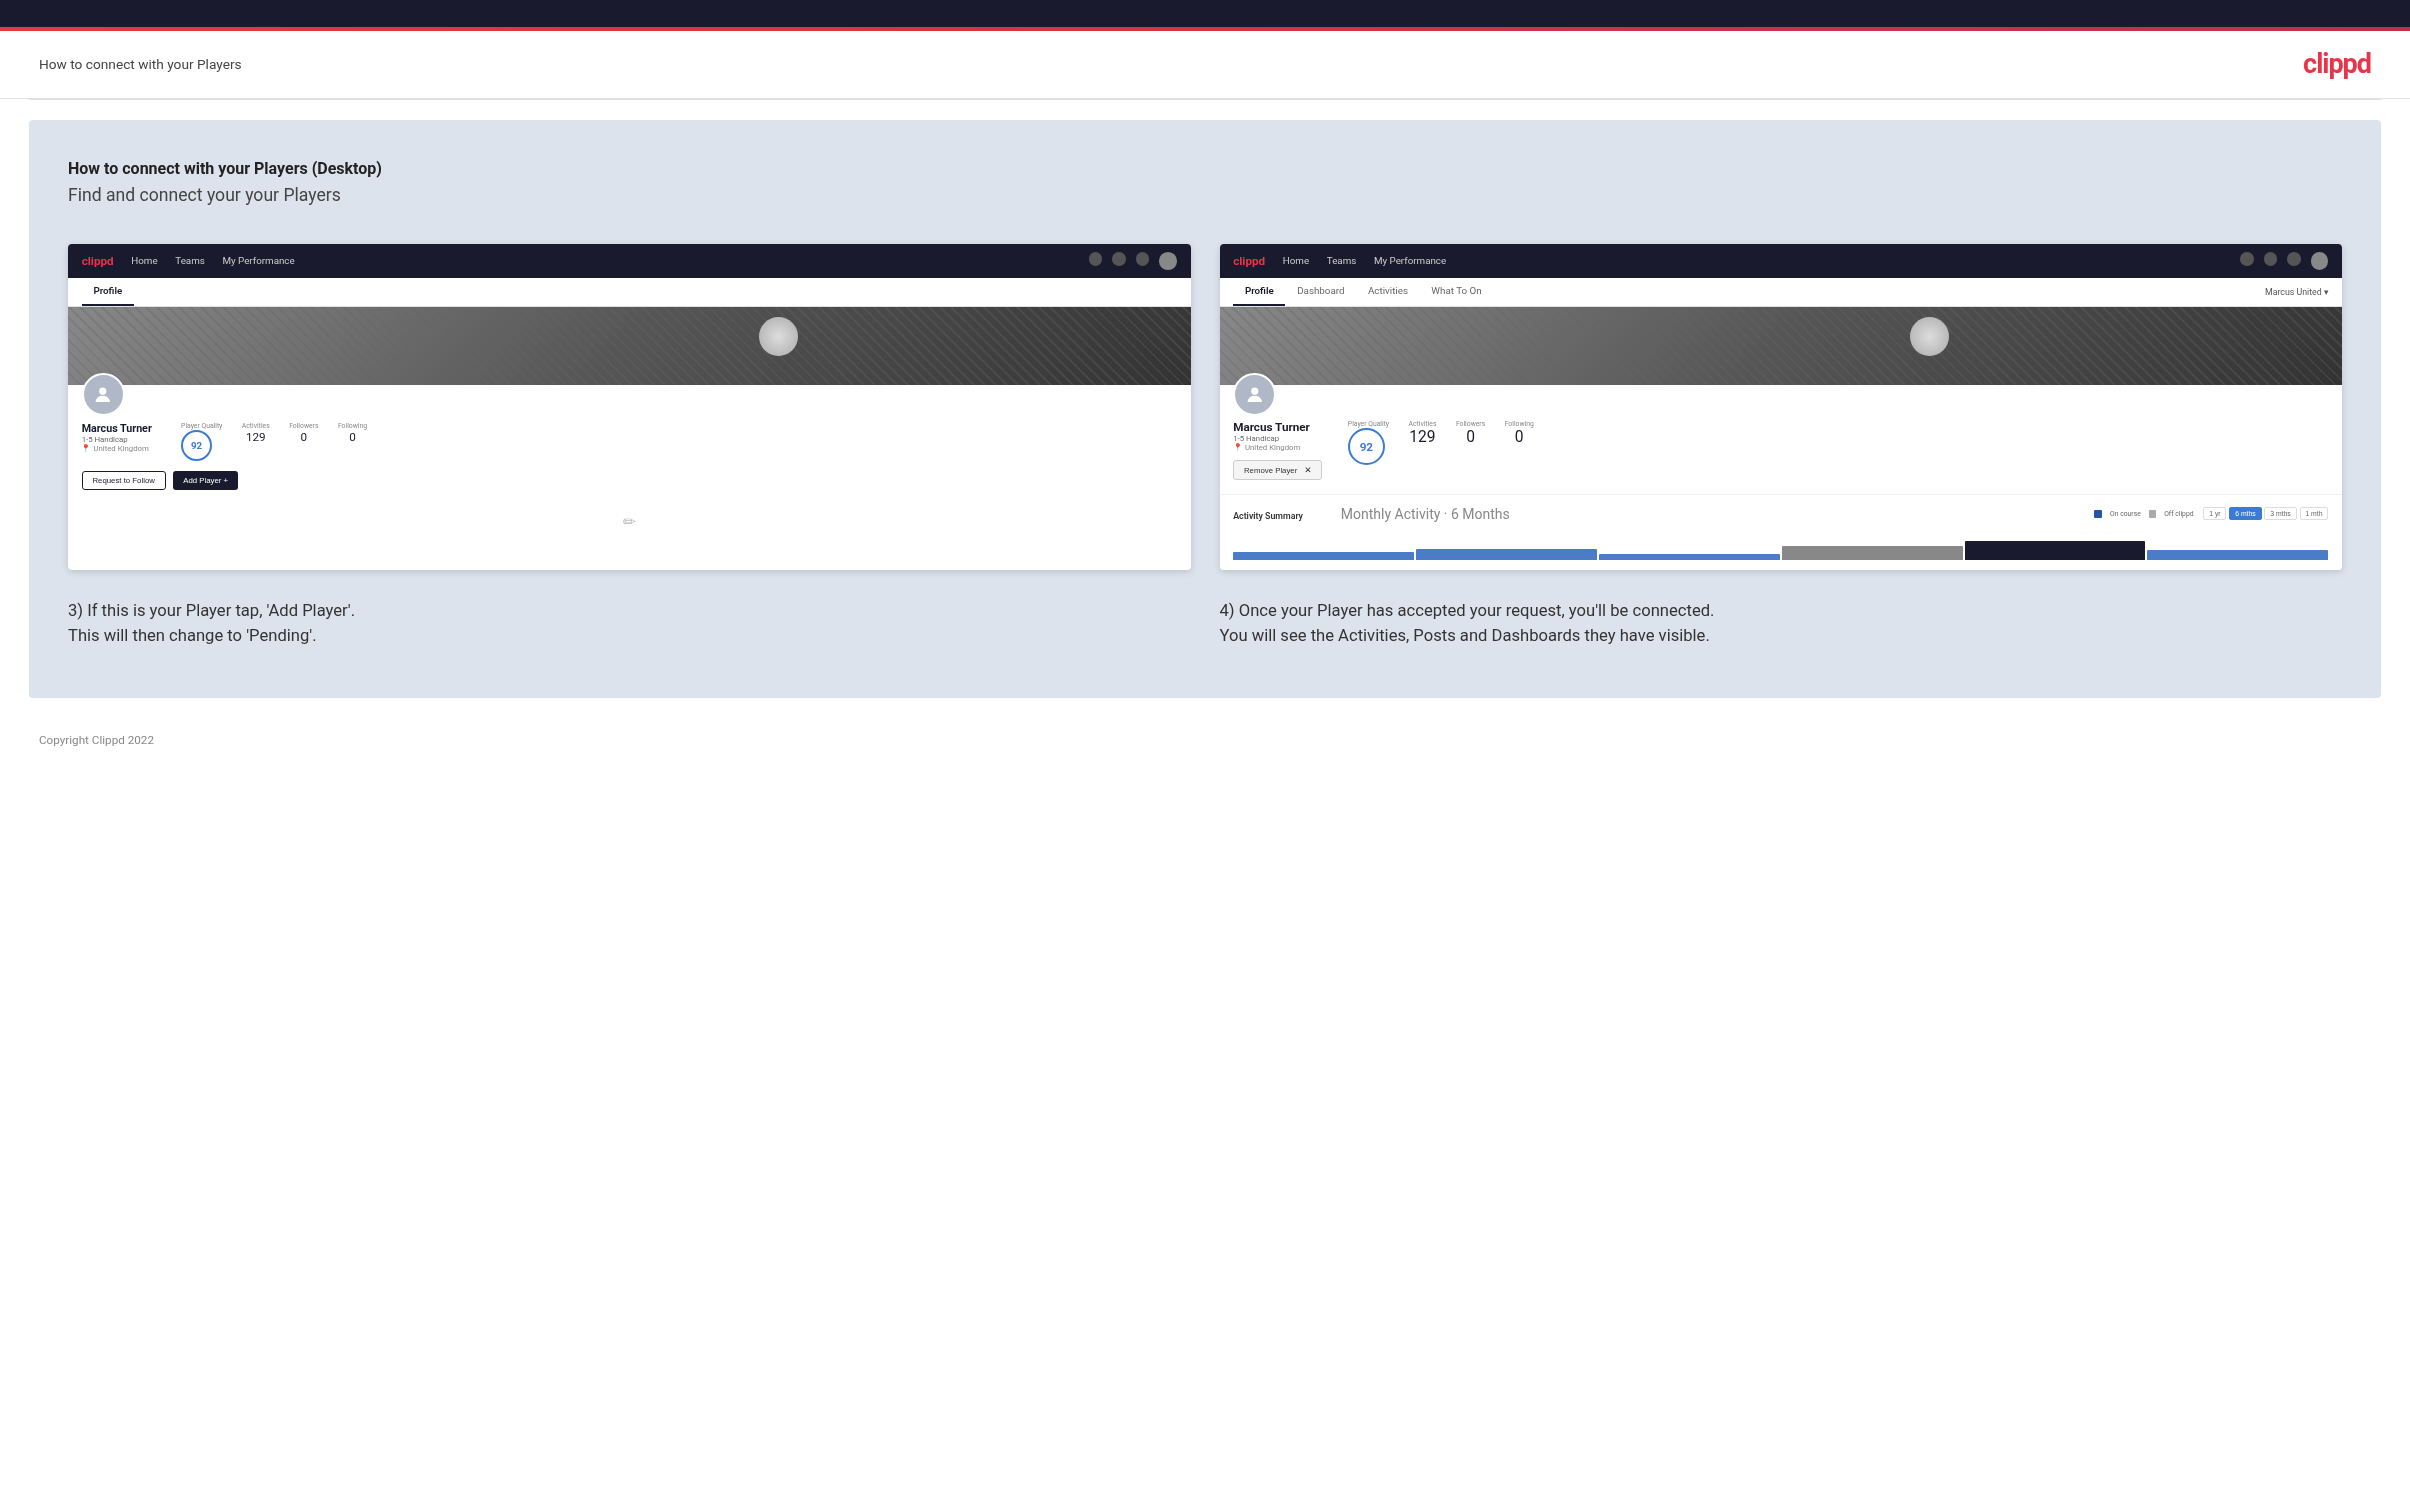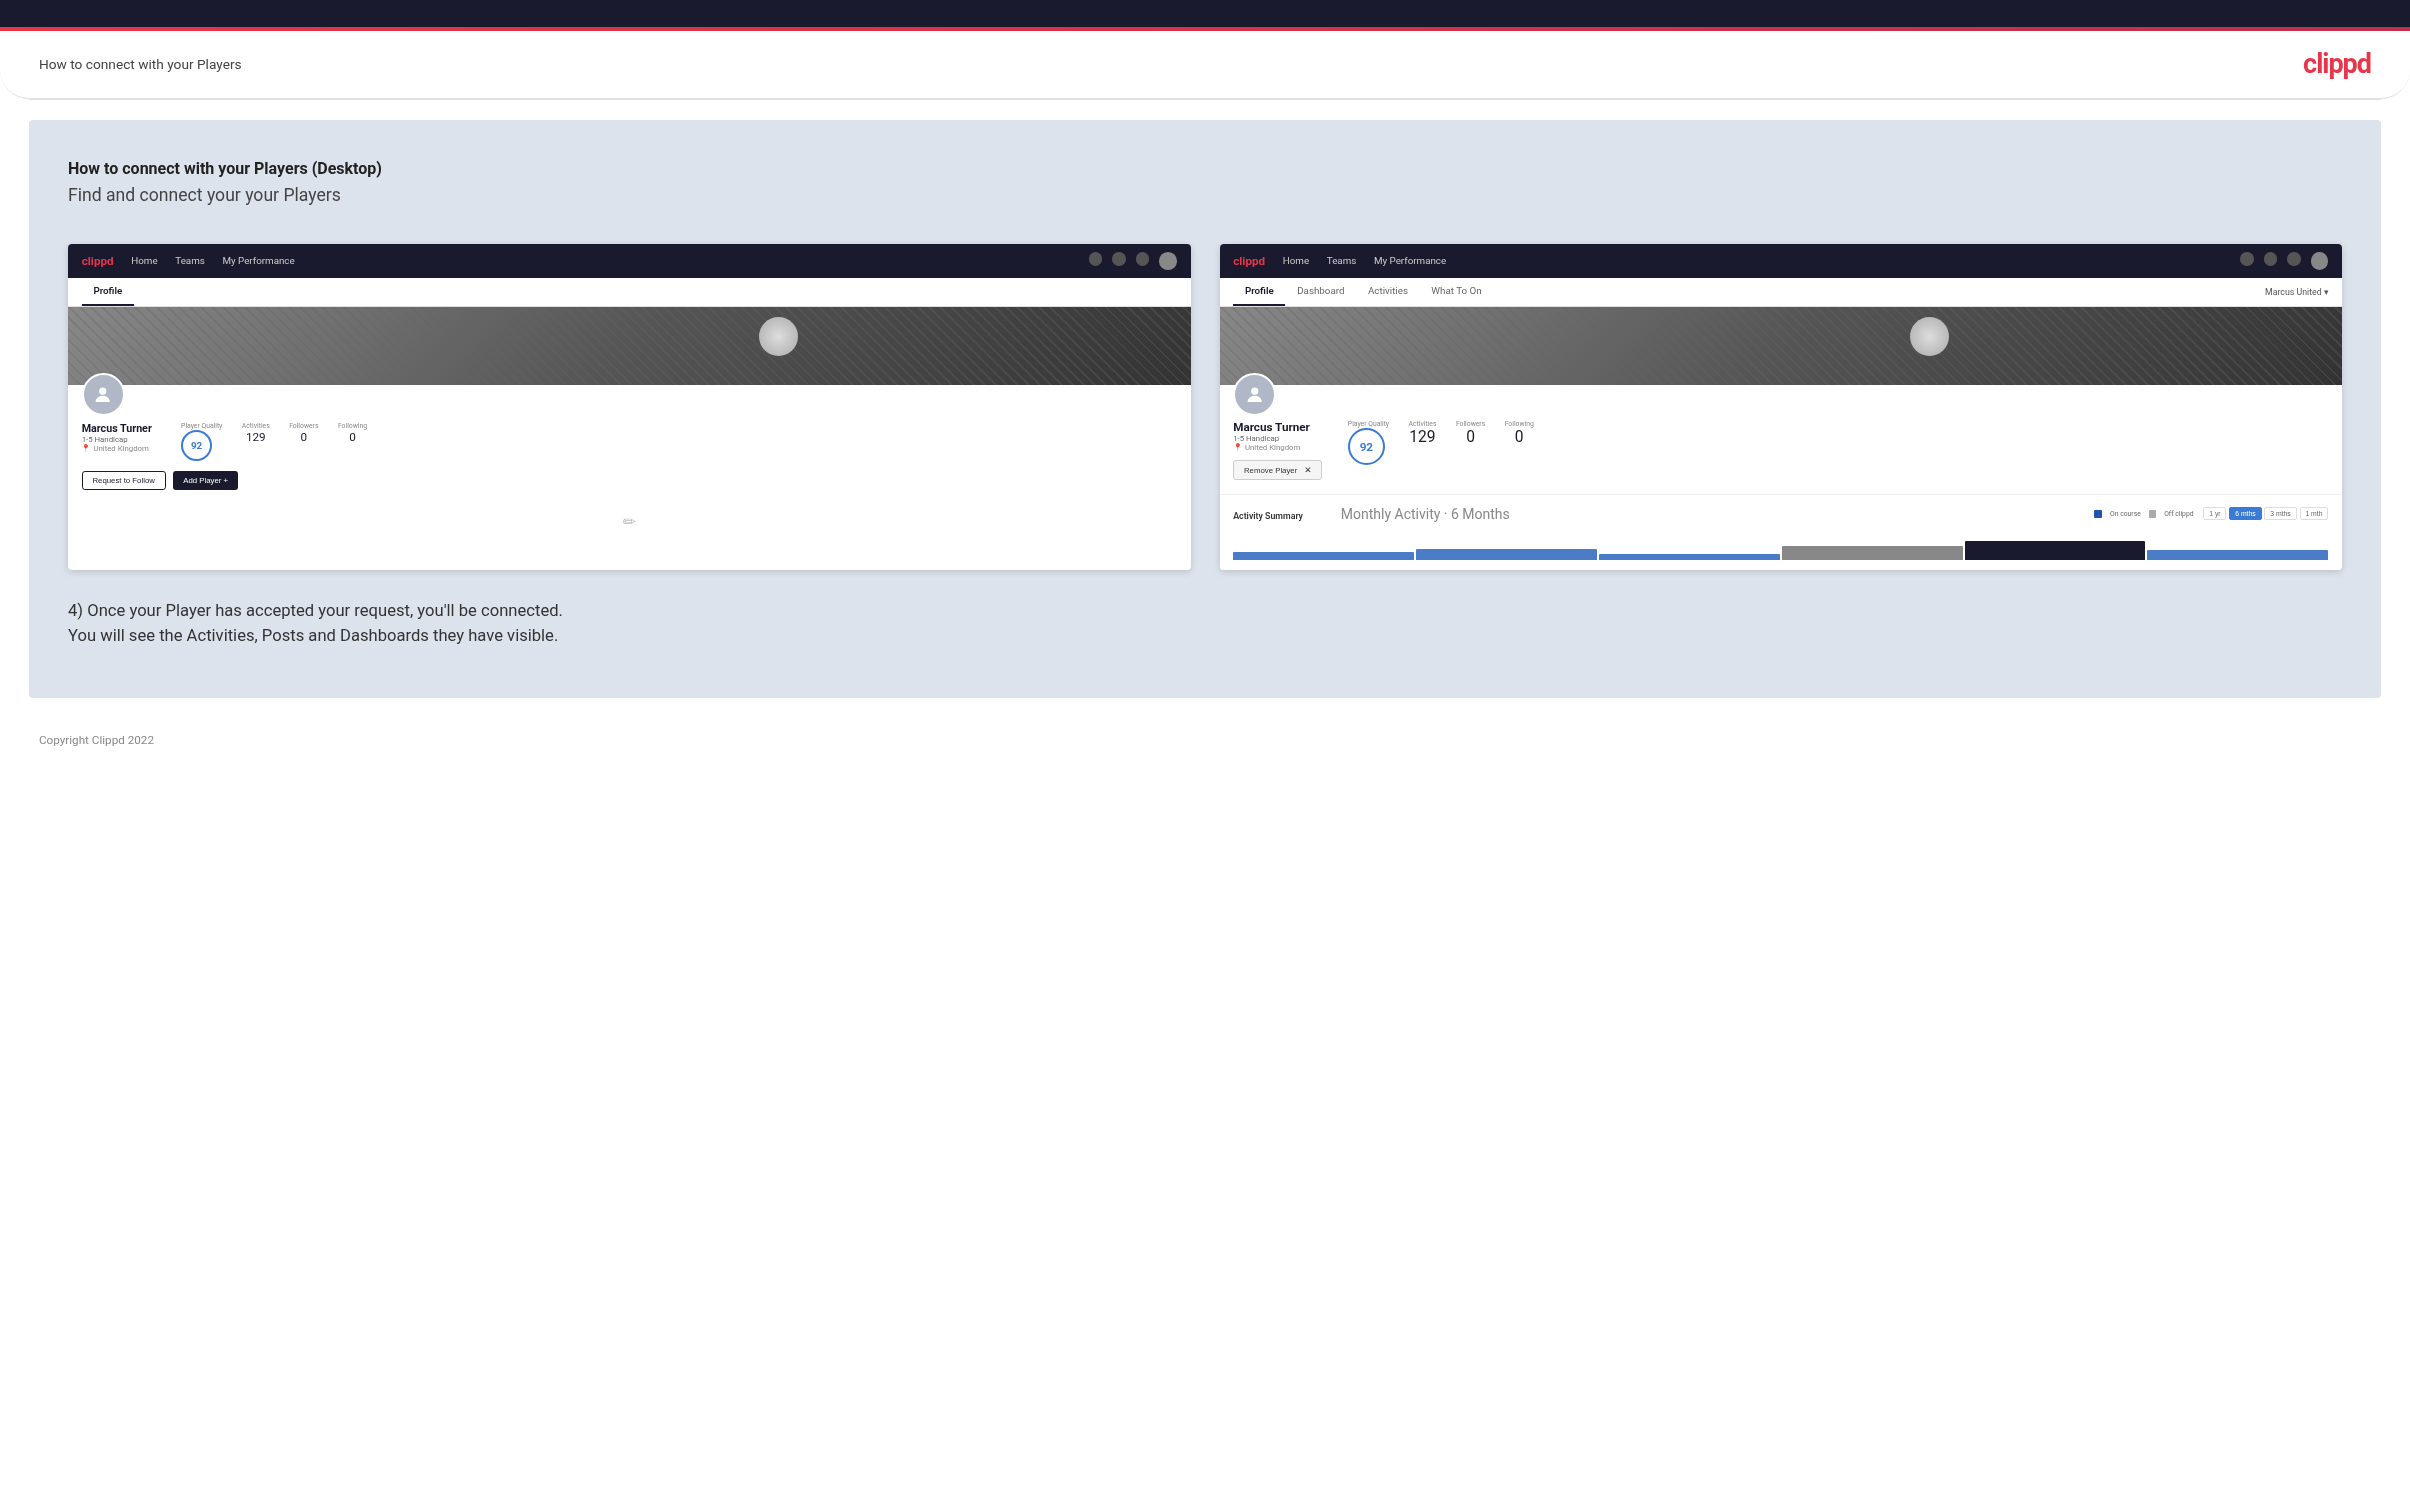--- a/index.html
+++ b/index.html
@@ -21,21 +21,20 @@
       width: 100%;
     }
 
     
     .header {
       display: flex;
       align-items: center;
       justify-content: space-between;
       padding: 17.6px 39px;
       border-bottom: 1px solid #e0e0e0;
-      border-radius: 29px;
     }
     .header-title {
       font-size: 13.7px;
       color: #444;
     }
     .clippd-logo {
       font-size: 27px;
       font-weight: 700;
       color: #e8354a;
       letter-spacing: -1px;
@@ -561,20 +560,23 @@
           <div class="mock-bar" style="height:14.6px;background:#888;"></div>
           <div class="mock-bar" style="height:19.5px;background:#1a1a2e;"></div>
           <div class="mock-bar" style="height:9.8px;background:#4a7cc7;"></div>
         </div>
       </div>
     </div>
   </div>
 
   <div class="captions-row">
     <div class="caption">
+      <span>3) If this is your Player tap, 'Add Player'.<br>This will then change to 'Pending'.</span>
+    </div>
+    <div class="caption">
       <span>4) Once your Player has accepted your request, you'll be connected.<br>You will see the Activities, Posts and Dashboards they have visible.</span>
     </div>
   </div>
 </div>
 
 <div class="footer">
   <span>Copyright Clippd 2022</span>
 </div>
 
 

